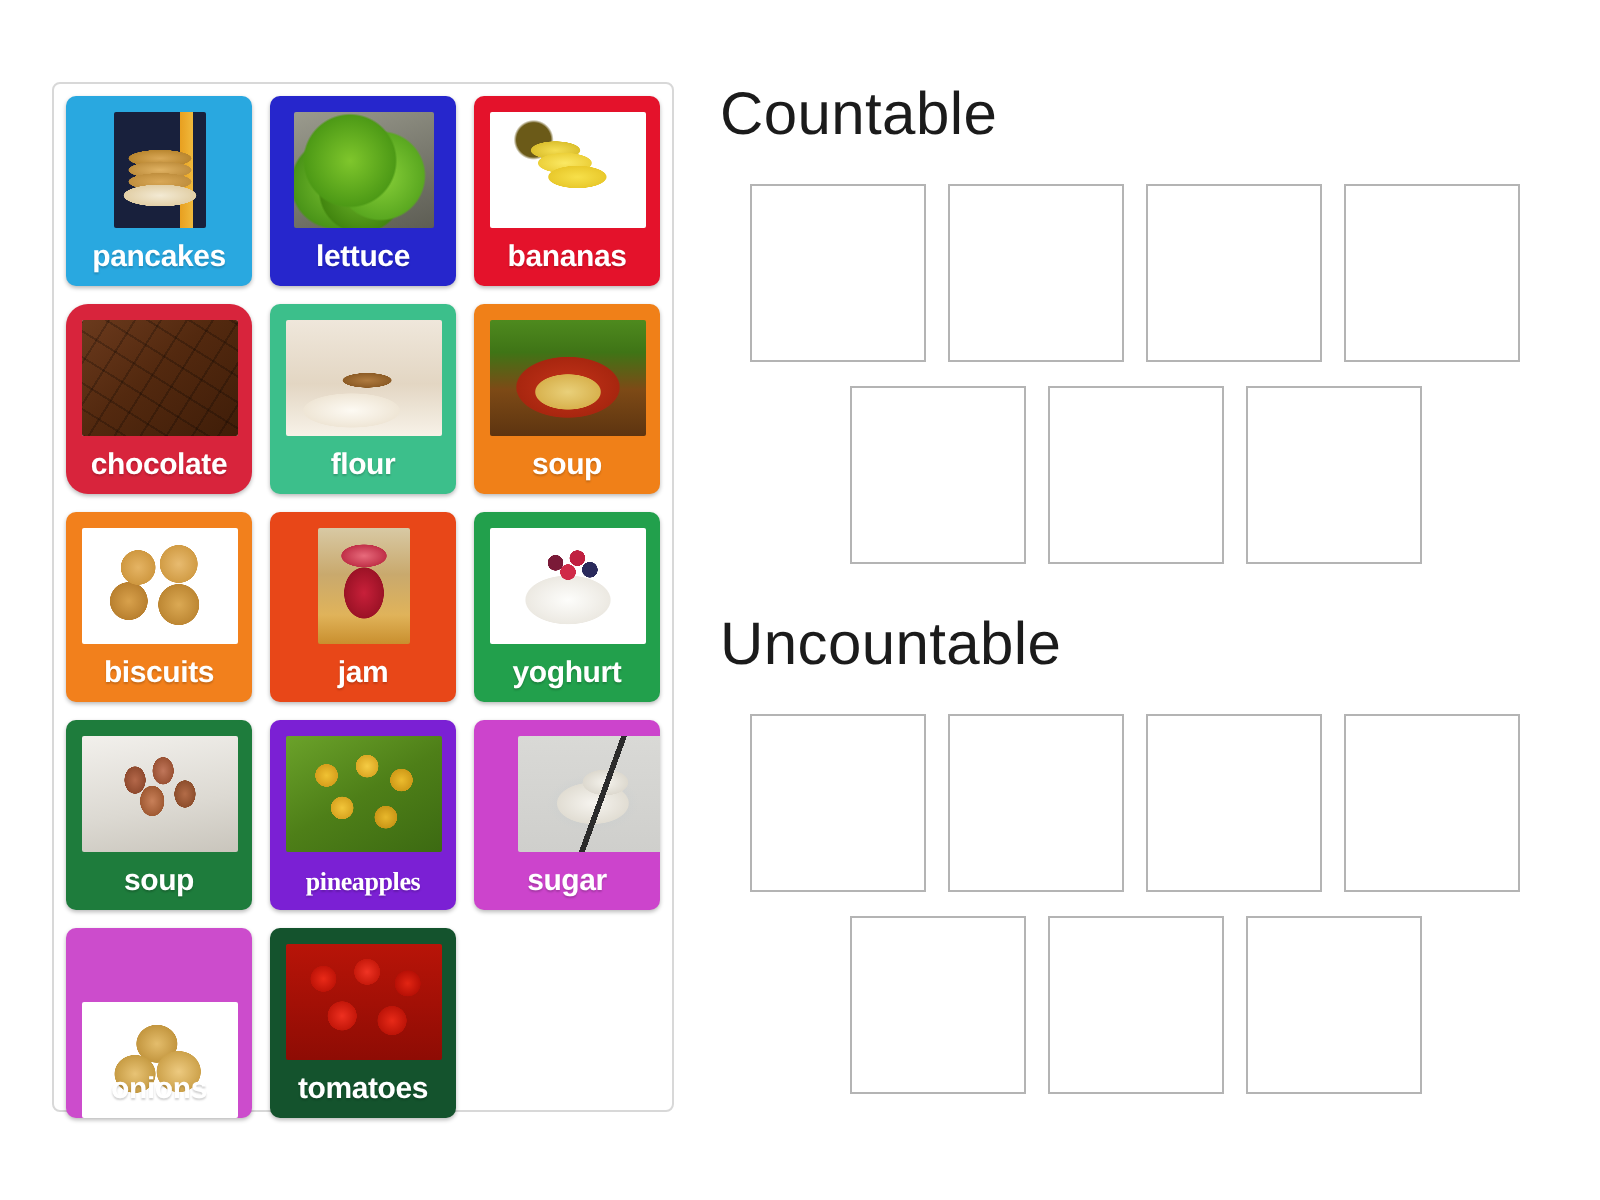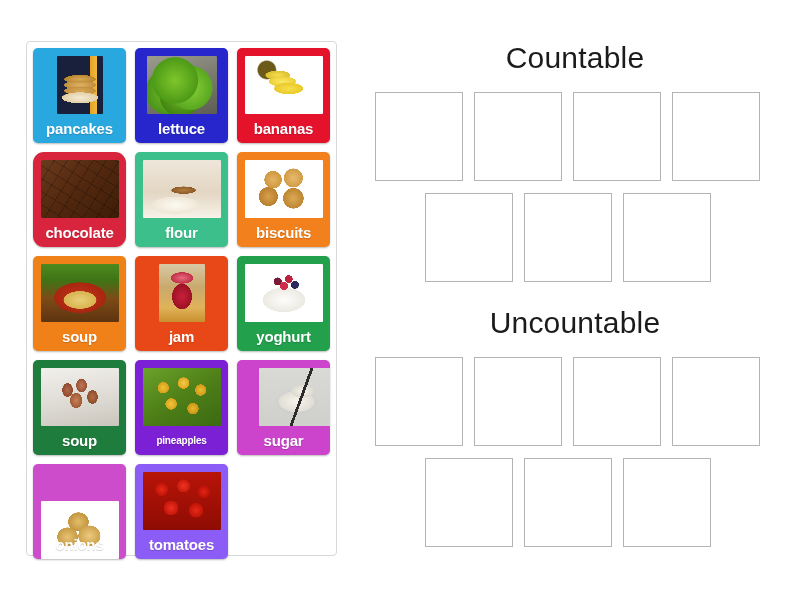--- a/index.html
+++ b/index.html
@@ -75,33 +75,33 @@
     bottom: 6px;
     text-align: center;
     color: #ffffff;
     font-size: 15px;
     font-weight: bold;
     letter-spacing: -0.2px;
     line-height: 17px;
     white-space: nowrap;
     text-shadow: 0 1px 1px rgba(0,0,0,0.18);
   }
-  .tile-label.small { font-size: 10px; }
+  .tile-label.small { font-size: 13px; font-family: Liberation Serif, serif; }
 
   
   .category {
     position: absolute;
     left: 360px;
     width: 430px;
   }
   #category-countable { top: 40px; }
   #category-uncountable { top: 305px; }
 
   .category-title {
-    text-align: center;
+    text-align: left;
     font-size: 30px;
     font-weight: normal;
     color: #1b1b1b;
     line-height: 36px;
     margin: 0 0 16px 0;
     font-family: "Liberation Sans", sans-serif;
     letter-spacing: 0.2px;
   }
   .slot-row {
     display: flex;
@@ -258,31 +258,31 @@
           <div class="ph ph-chocolate"></div>
         </div>
         <div class="tile-label">chocolate</div>
       </div>
       <div class="tile" style="background: rgb(60, 191, 139);">
         <div class="tile-photo wide">
           <div class="ph ph-flour"></div>
         </div>
         <div class="tile-label">flour</div>
       </div>
+      <div class="tile" style="background: rgb(240, 128, 24);">
+        <div class="tile-photo wide">
+          <div class="ph ph-soup"></div>
+        </div>
+        <div class="tile-label">soup</div>
+      </div>
       <div class="tile" style="background: rgb(242, 128, 28);">
         <div class="tile-photo wide">
           <div class="ph ph-biscuits"></div>
         </div>
         <div class="tile-label">biscuits</div>
-      </div>
-      <div class="tile" style="background: rgb(240, 128, 24);">
-        <div class="tile-photo wide">
-          <div class="ph ph-soup"></div>
-        </div>
-        <div class="tile-label">soup</div>
       </div>
       <div class="tile" style="background: rgb(232, 71, 24);">
         <div class="tile-photo tall">
           <div class="ph ph-jam"></div>
         </div>
         <div class="tile-label">jam</div>
       </div>
       <div class="tile" style="background: rgb(34, 160, 76);">
         <div class="tile-photo wide">
           <div class="ph ph-yoghurt"></div>
@@ -306,21 +306,21 @@
           <div class="ph ph-sugar"></div>
         </div>
         <div class="tile-label">sugar</div>
       </div>
       <div class="tile" style="background: rgb(204, 76, 204); justify-content: flex-end;">
         <div class="tile-photo wide">
           <div class="ph ph-onions"></div>
         </div>
         <div class="tile-label">onions</div>
       </div>
-      <div class="tile" style="background: #8b5cf6;">
+      <div class="tile" style="background: #14532d;">
         <div class="tile-photo wide">
           <div class="ph ph-tomatoes"></div>
         </div>
         <div class="tile-label">tomatoes</div>
       </div>
     </div>
 </div>
 
 <div class="category" id="category-countable">
   <div class="category-title">Countable</div>

